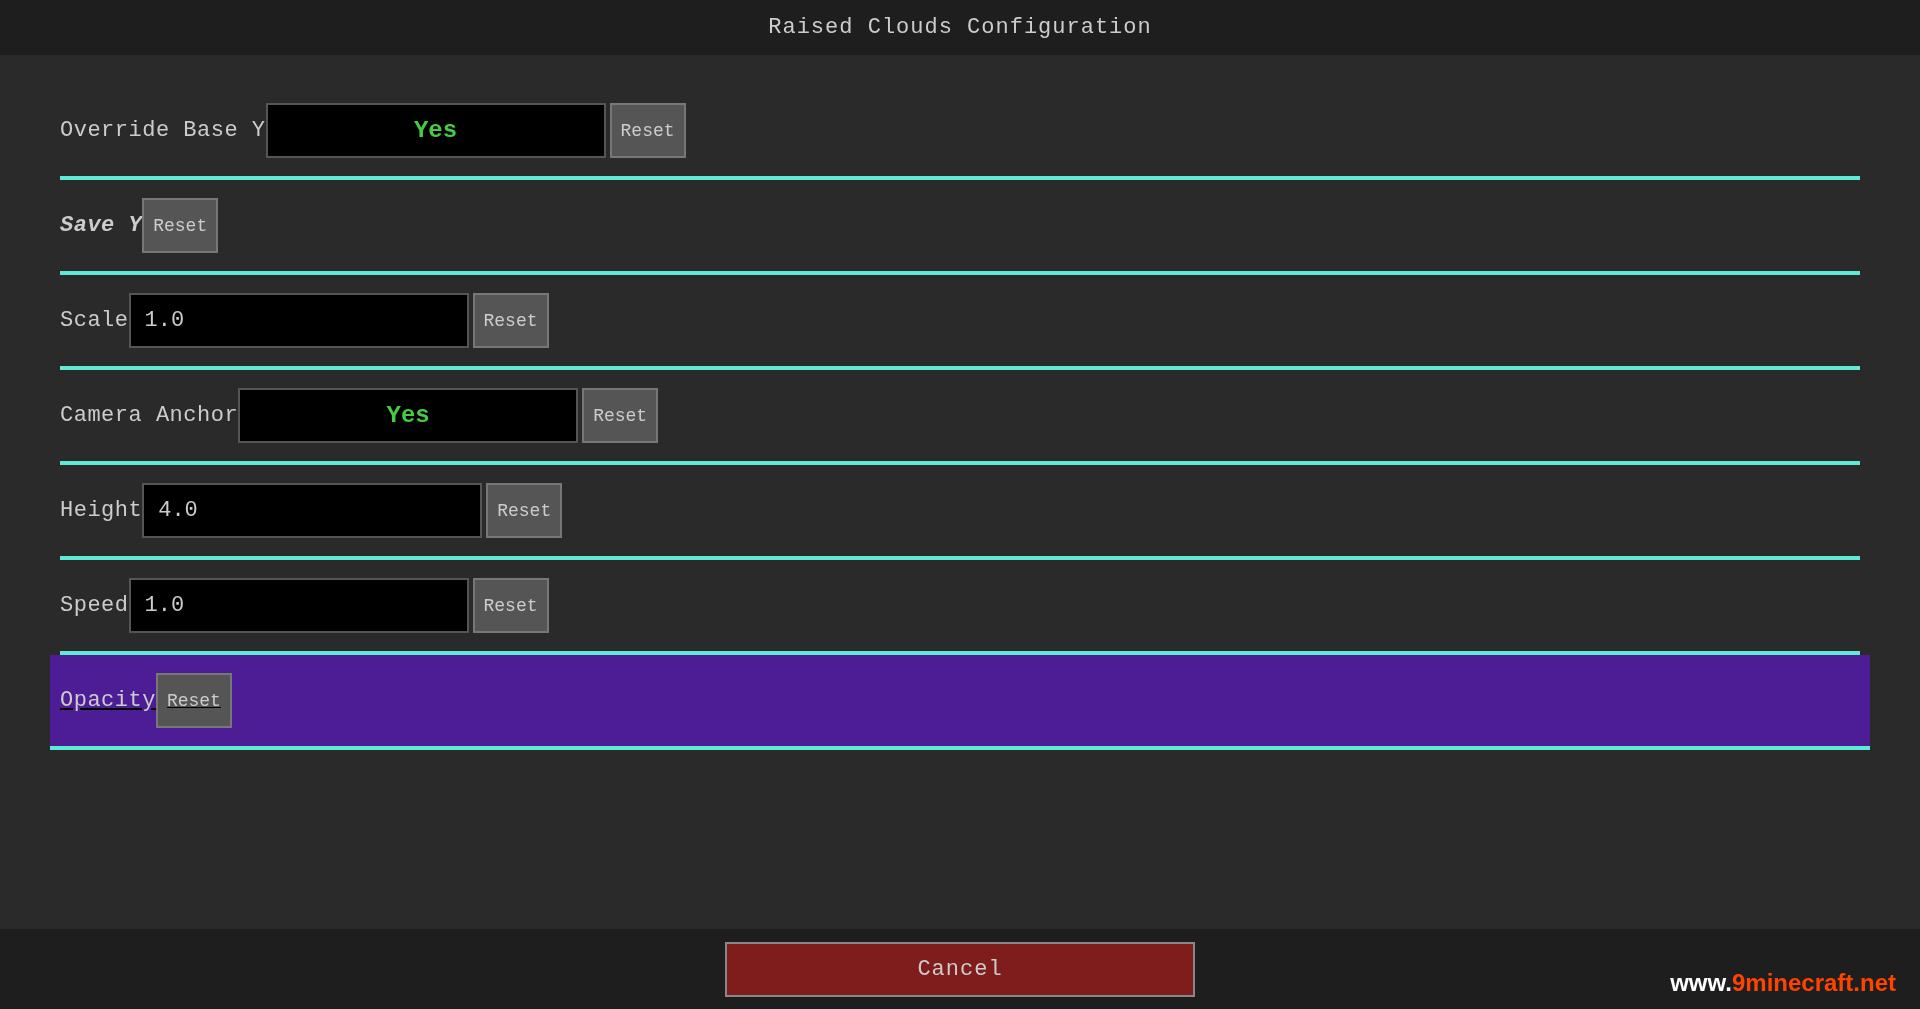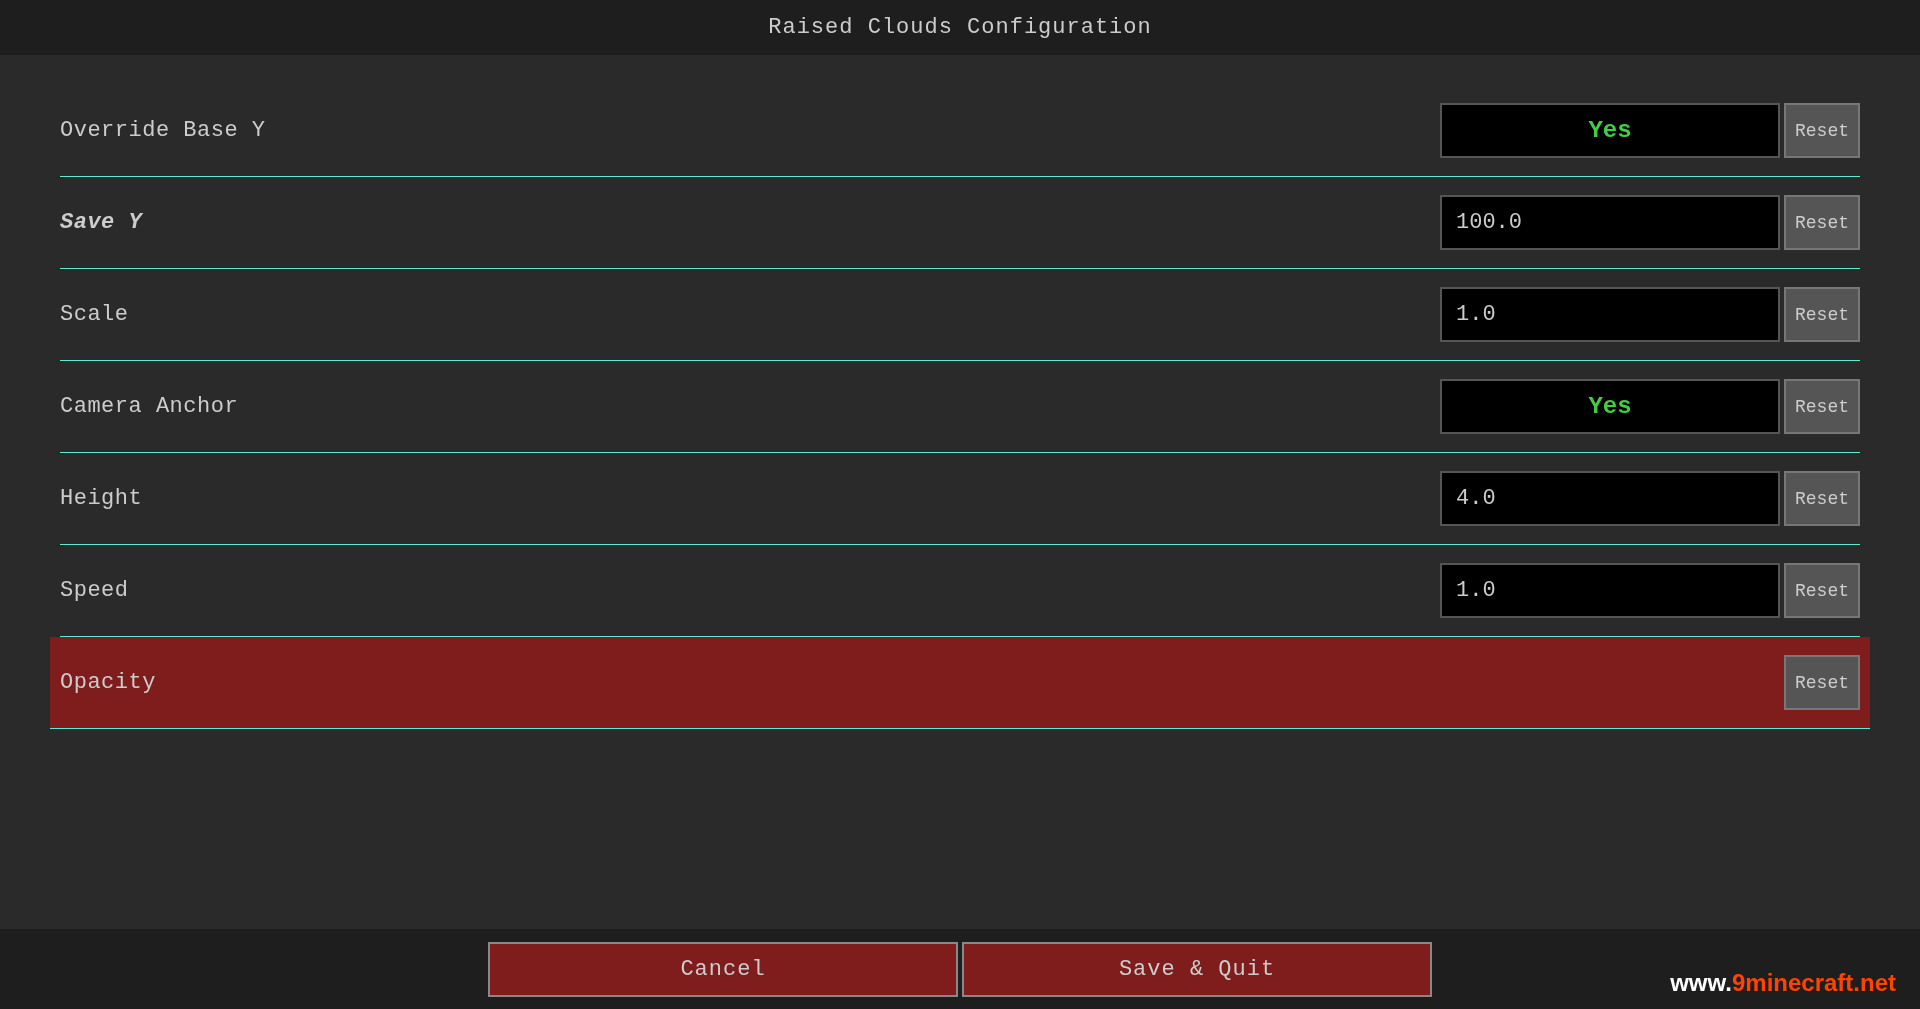--- a/index.html
+++ b/index.html
@@ -59,29 +59,29 @@
       color: #666666;
     }
 
     .config-list {
       margin-top: 10px;
     }
 
     .config-row {
       display: flex;
       align-items: center;
-      justify-content: space-between;
       padding: 18px 0;
-      border-bottom: 1px solid #5eead4;
+      border-bottom: 4px solid #5eead4;
     }
 
     .config-row.highlighted {
-      background-color: #7f1d1d;
+      background-color: #4c1d95;
       margin: 0 -10px;
       padding: 18px 10px;
+      text-decoration: underline;
     }
 
     .config-label {
       color: #cccccc;
       font-size: 22px;
       font-family: 'Courier New', Courier, monospace;
       letter-spacing: 0.5px;
     }
 
     .config-label.italic {
@@ -191,21 +191,20 @@
   <div class="config-row">
         <span class="config-label">Override Base Y</span>
         <div class="config-controls">
           <div class="value-box yes-box">Yes</div>
           <button class="reset-btn">Reset</button>
         </div>
       </div>
       <div class="config-row">
         <span class="config-label italic">Save Y</span>
         <div class="config-controls">
-          <div class="value-box">100.0</div>
           <button class="reset-btn">Reset</button>
         </div>
       </div>
       <div class="config-row">
         <span class="config-label">Scale</span>
         <div class="config-controls">
           <div class="value-box">1.0</div>
           <button class="reset-btn">Reset</button>
         </div>
       </div>
@@ -235,18 +234,17 @@
         <div class="config-controls">
           <button class="reset-btn">Reset</button>
         </div>
       </div>
     </div>
 
 </div>
 
 <div class="bottom-bar">
   <button class="bottom-btn">Cancel</button>
-  <button class="bottom-btn">Save &amp; Quit</button>
 
   <div class="watermark" style="position:absolute;bottom:12px;right:24px;">
     <span class="watermark-www">www.</span><span class="watermark-nine">9minecraft.net</span>
   </div>
 </div>
 
 </body></html>

